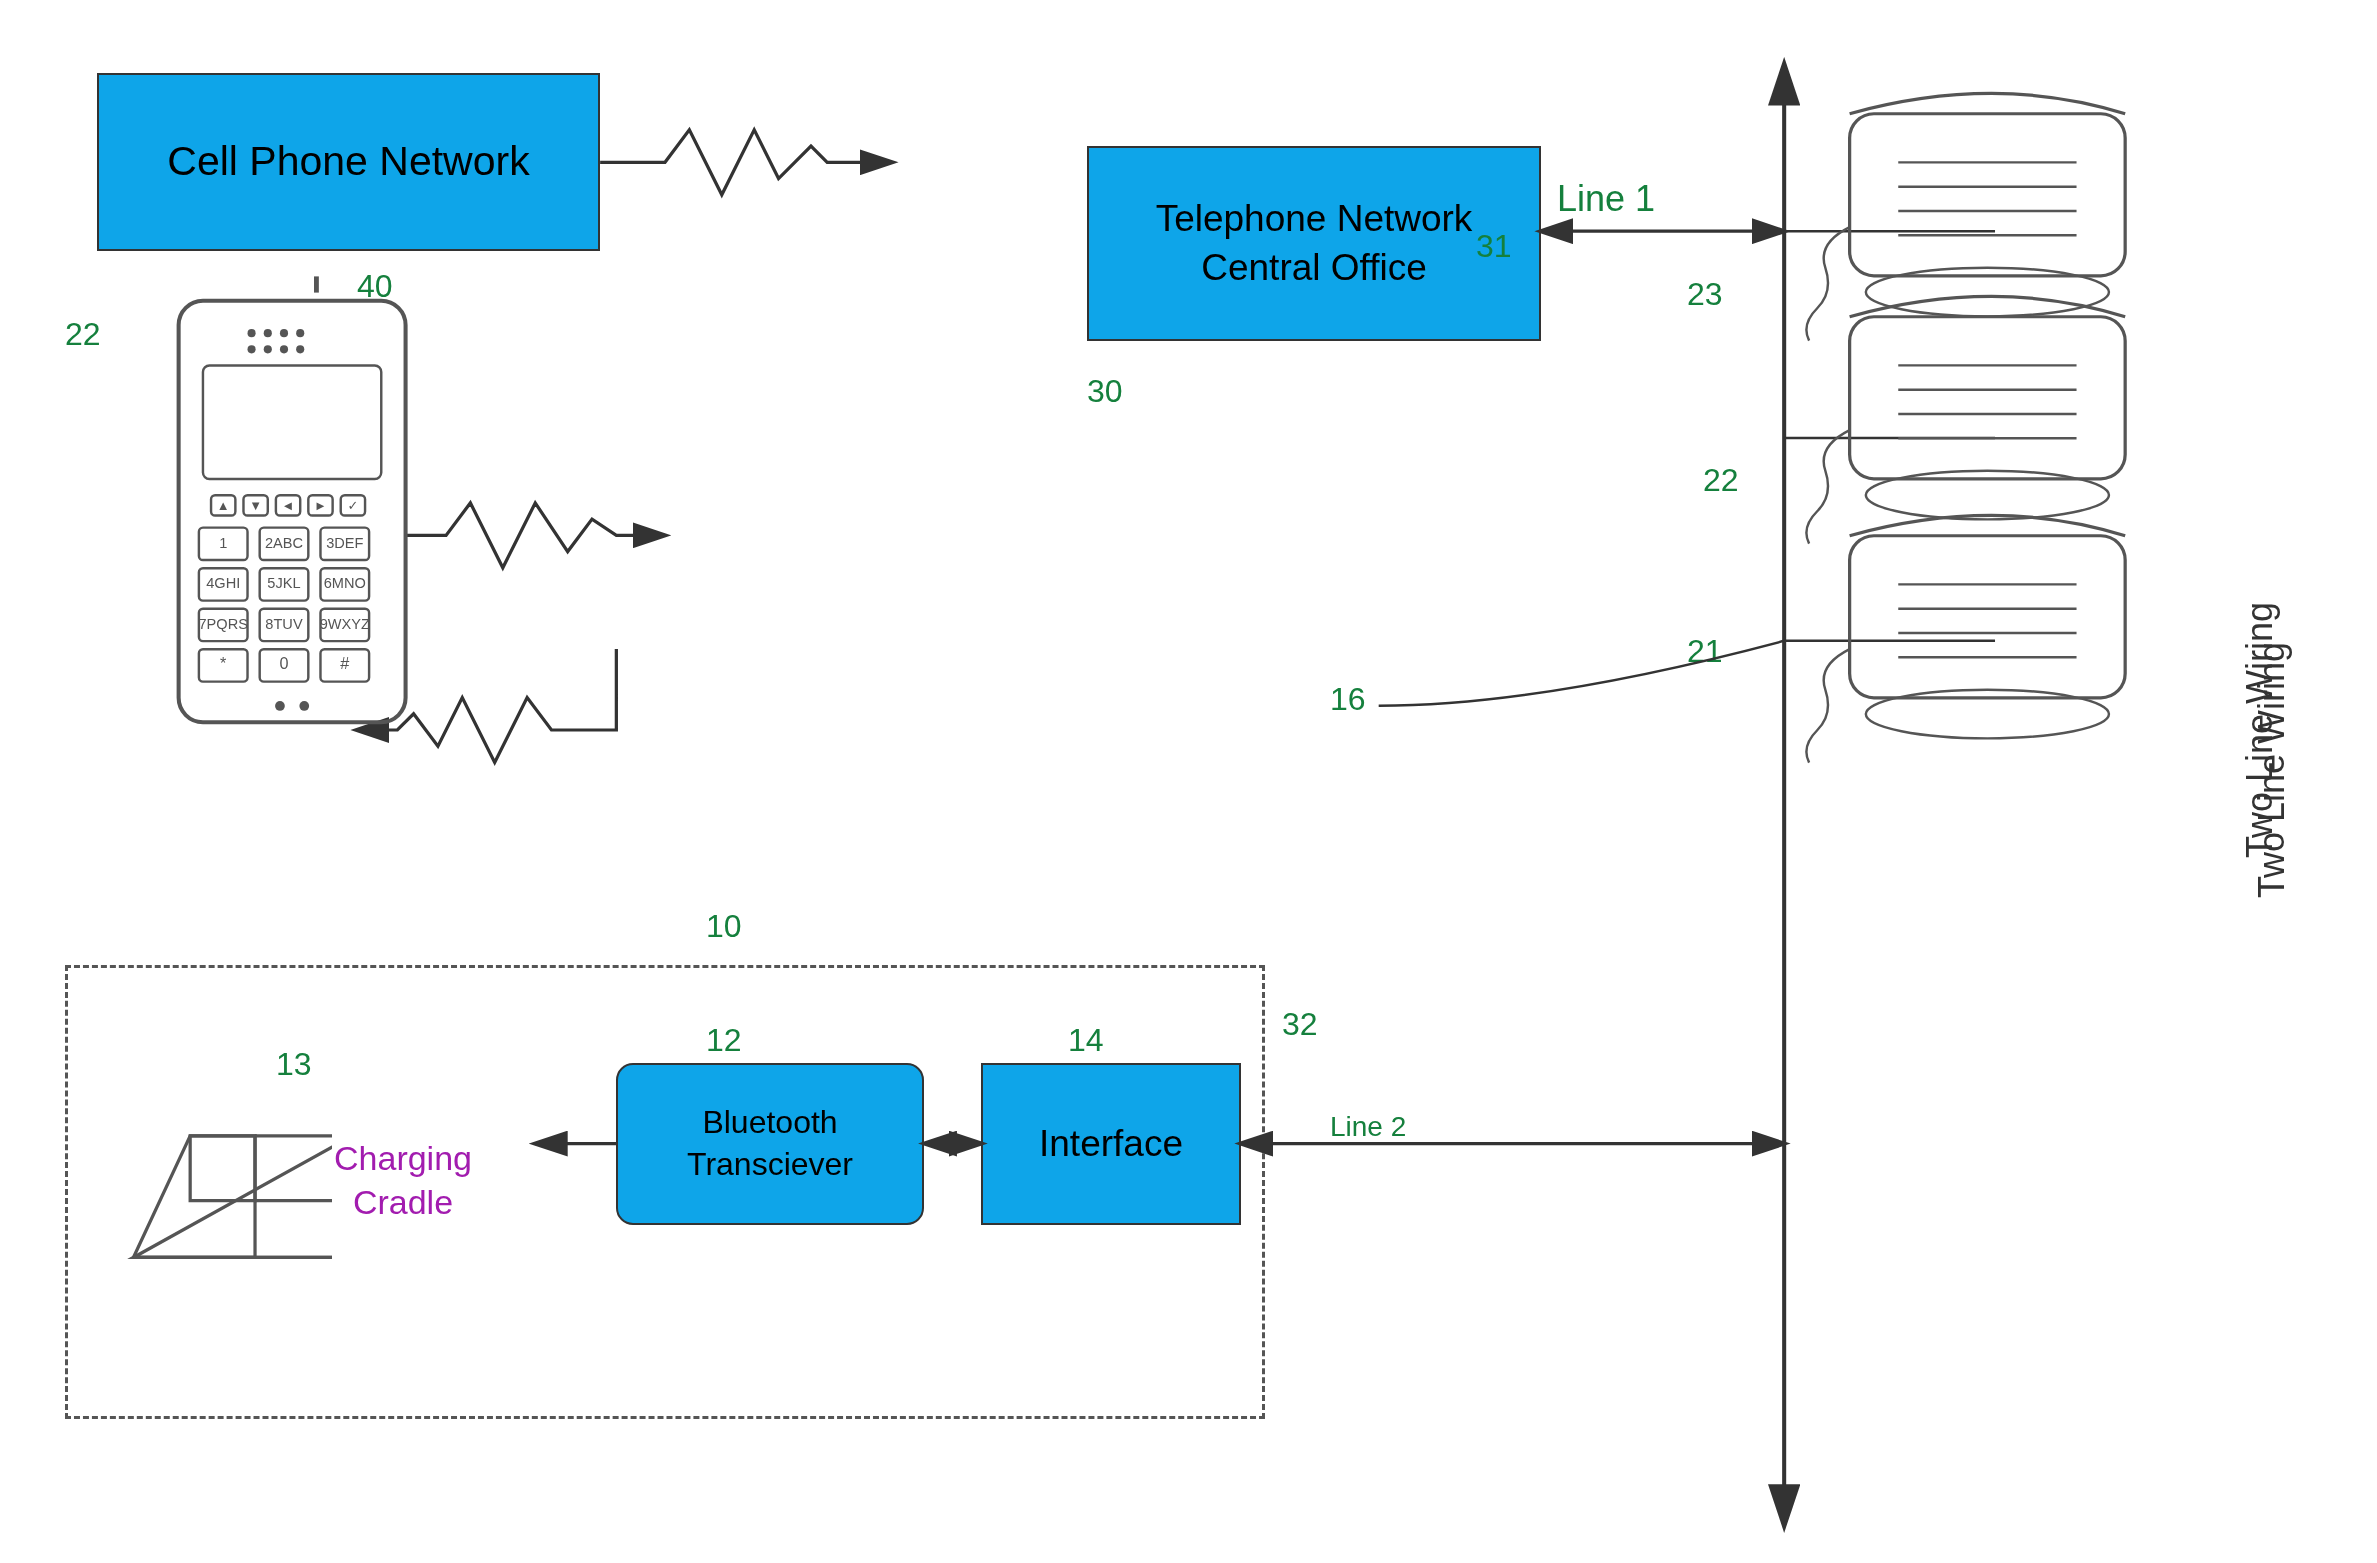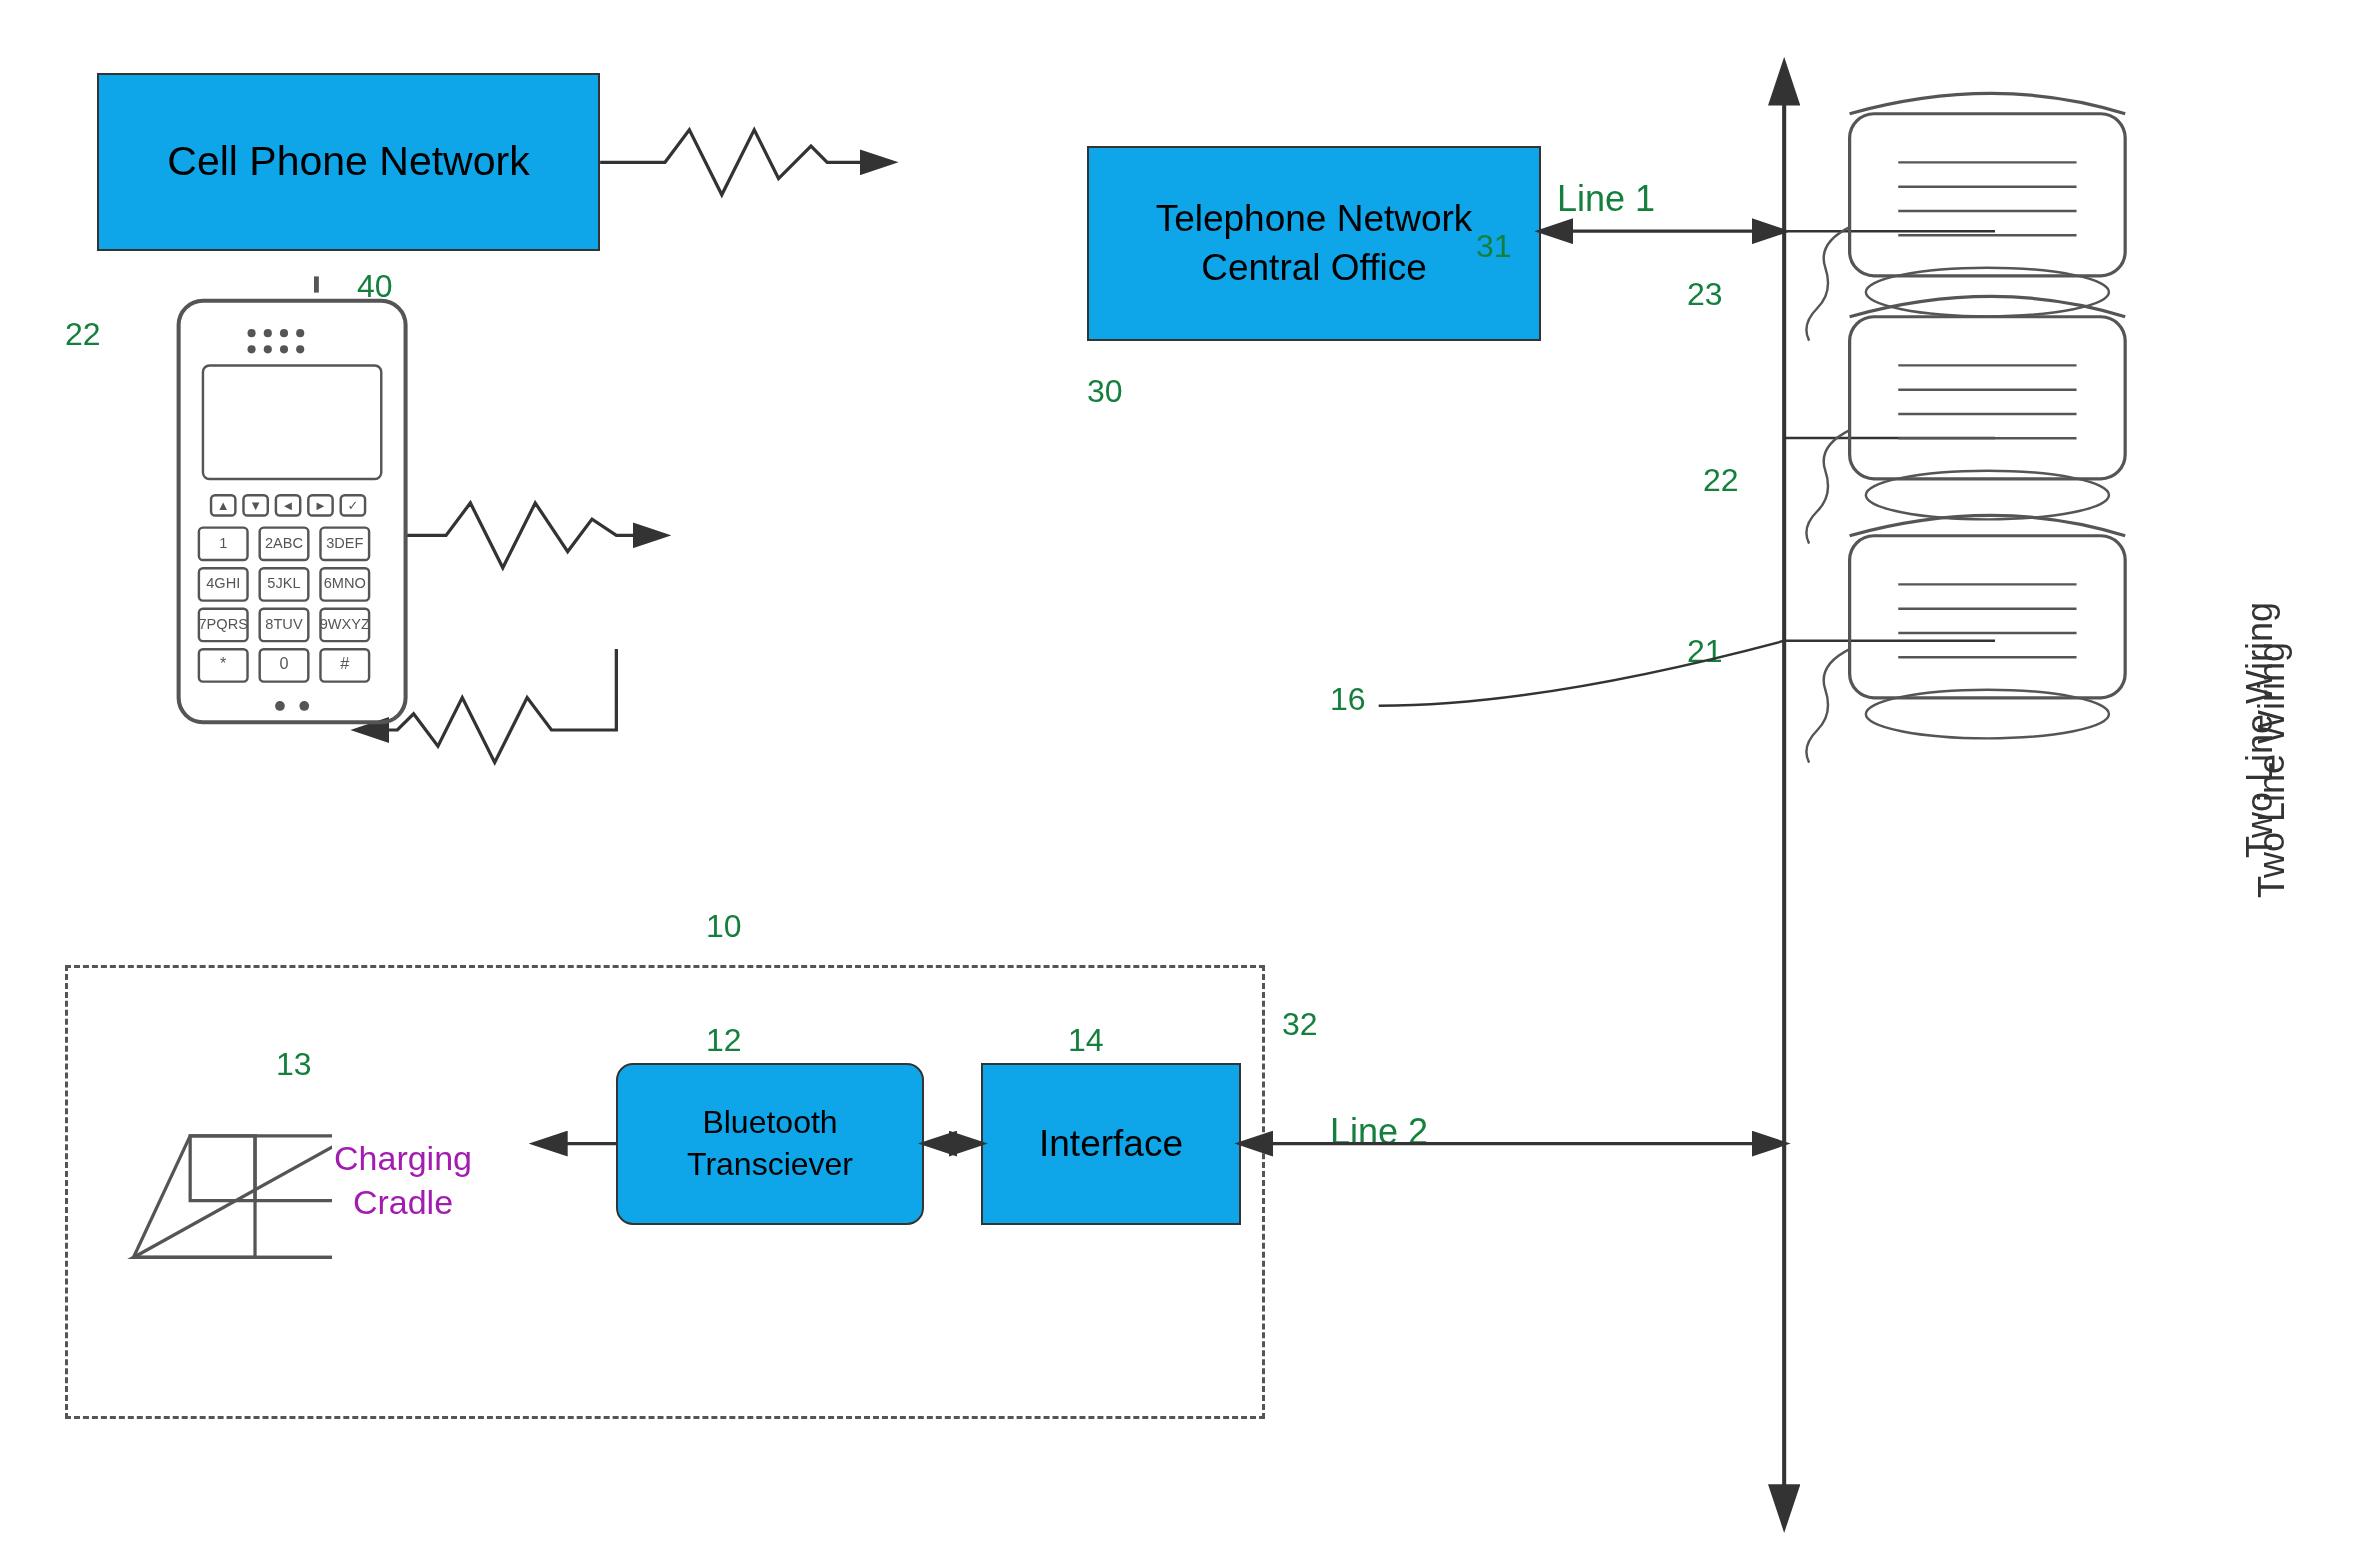--- a/index.html
+++ b/index.html
@@ -108,21 +108,21 @@
 <span class="label" style="left:706px; top:1022px;">12</span>
 <span class="label" style="left:276px; top:1046px;">13</span>
 <span class="label" style="left:1030px; top:1022px;margin-left:38px;">14</span>
 <span class="label" style="left:1330px; top:681px;">16</span>
 <span class="label" style="left:1687px; top:633px;">21</span>
 <span class="label" style="left:1687px; top:462px;margin-left:16px;">22</span>
 <span class="label" style="left:1687px; top:276px;">23</span>
 
 <span class="label" style="left:1557px; top:178px; font-size:36px;">Line 1</span>
 
-<span class="label" style="left:1330px; top:1111px; font-size:36px;">Line 2</span>
+<span class="label" style="left:1330px; top:1111px; font-size:28px;">Line 2</span>
 
 <div class="two-line-label" style="left:2239px; top:162px; height:1136px; font-size:36px;">Two Line Wiring</div>
 
 <svg class="diagram-svg" viewBox="0 0 2931 1927" width="2377" height="1563">
   <defs>
     <marker id="arrowhead" markerWidth="12" markerHeight="8" refX="10" refY="4" orient="auto">
       <polygon points="0 0, 12 4, 0 8" fill="#333"></polygon>
     </marker>
     <marker id="arrowhead-rev" markerWidth="12" markerHeight="8" refX="2" refY="4" orient="auto">
       <polygon points="12 0, 0 4, 12 8" fill="#333"></polygon>

